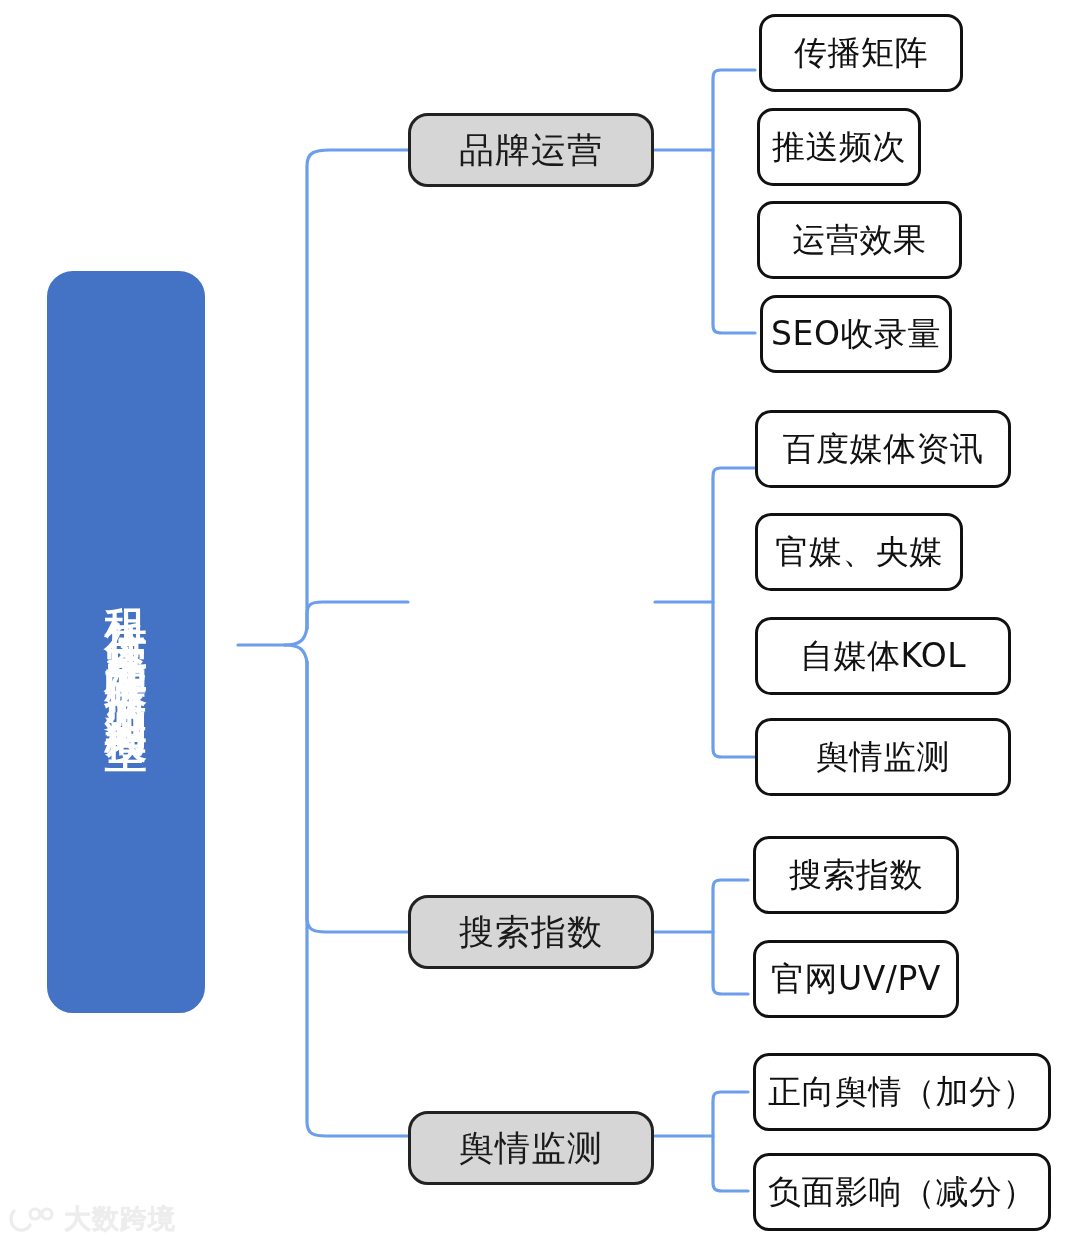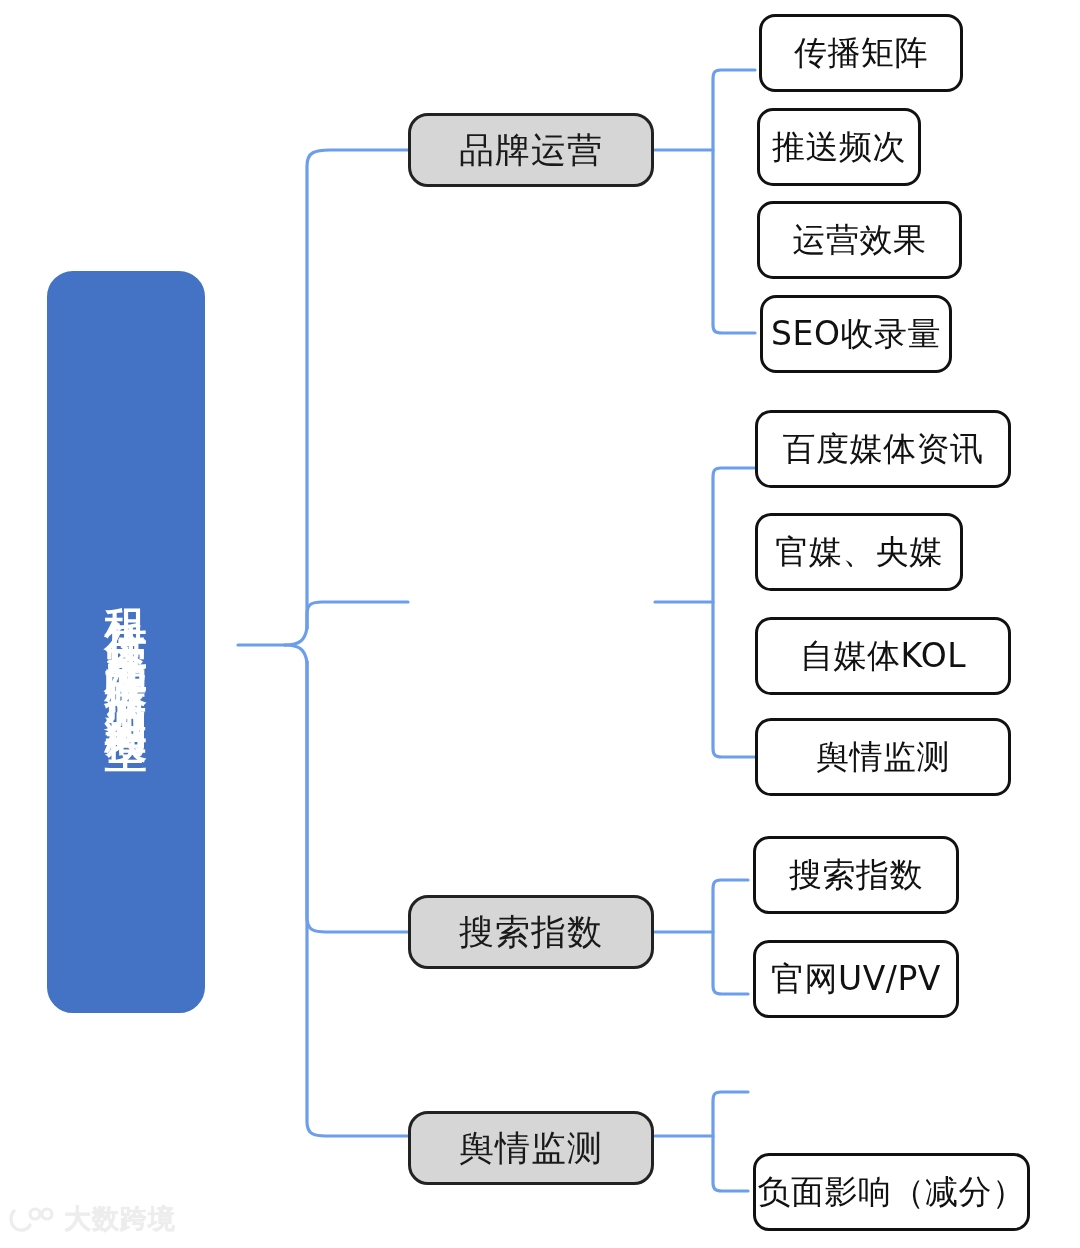--- a/index.html
+++ b/index.html
@@ -207,21 +207,24 @@
     <span class="leaf-label">舆情监测</span>
   </div>
 
   <div class="leaf-node" style="left:753px; top:836px; width:206px;">
     <span class="leaf-label">搜索指数</span>
   </div>
   <div class="leaf-node" style="left:753px; top:940px; width:206px;">
     <span class="leaf-label">官网UV/PV</span>
   </div>
 
-  <div class="leaf-node" style="left:753px; top:1153px; width:277px;">
+  <div class="leaf-node" style="left:753px; top:1053px; width:298px;">
+    <span class="leaf-label">正向舆情（加分）</span>
+  </div>
+  <div class="leaf-node" style="left:753px; top:1153px; width:298px;">
     <span class="leaf-label">负面影响（减分）</span>
   </div>
 
   <div class="watermark">
     <svg class="watermark-logo" width="48" height="30" viewBox="0 0 48 30" aria-hidden="true">
       <path d="M6 7 C2 11 2 20 7 24 C12 28 20 26 22 21" fill="none" stroke="#ececec" stroke-width="3.4" stroke-linecap="round"></path>
       <circle cx="27" cy="10" r="5" fill="none" stroke="#ececec" stroke-width="3.2"></circle>
       <circle cx="39" cy="10" r="5" fill="none" stroke="#ececec" stroke-width="3.2"></circle>
     </svg>
     <span class="watermark-text">大数跨境</span>

